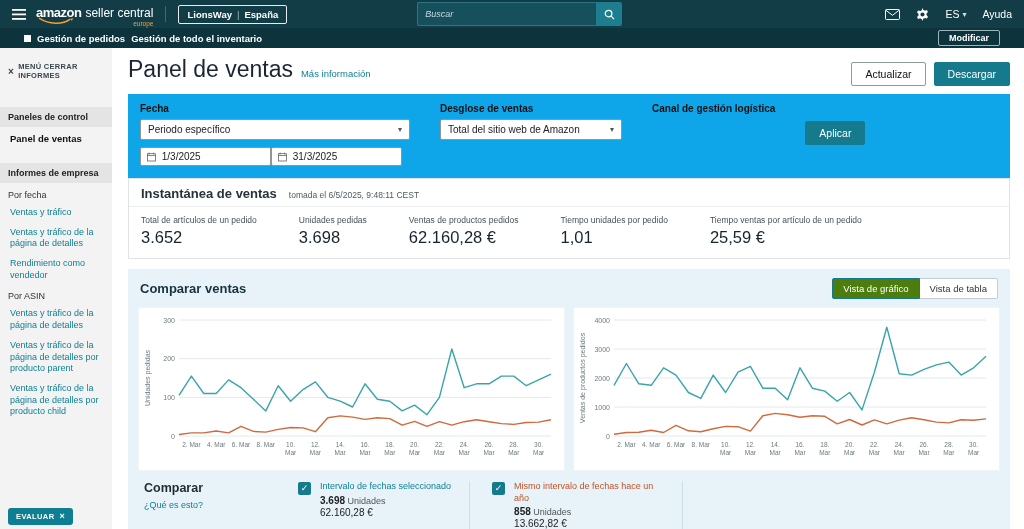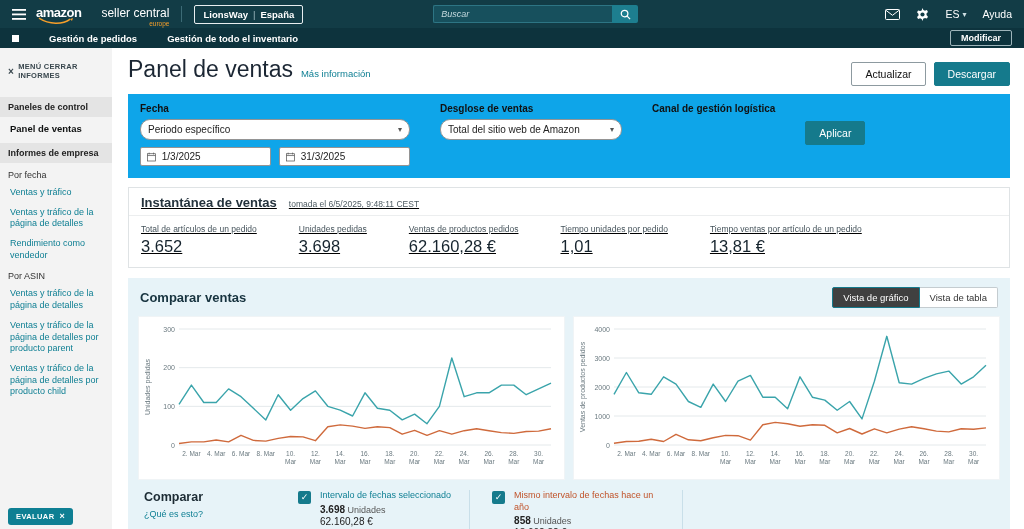--- a/index.html
+++ b/index.html
@@ -3,91 +3,91 @@
 <meta charset="utf-8">
 <style>
   * { box-sizing: border-box; margin: 0; padding: 0; }
   html,body { width:1024px; height:529px; overflow:hidden; }
   body { font-family:"Liberation Sans", sans-serif; background:#fff; position:relative; }
 
   
   .topbar { height:28px; background:#123c46; display:flex; align-items:center; padding:0 12px; color:#fff; }
   .tb-left { display:flex; align-items:center; gap:10px; }
   .hamburger { display:flex; cursor:pointer; }
-  .logo { position:relative; display:flex; align-items:baseline; gap:20px; padding-bottom:4px; cursor:pointer; }
+  .logo { position:relative; display:flex; align-items:baseline; gap:4px; padding-bottom:4px; cursor:pointer; }
   .logo .amzn { font-weight:bold; font-size:13px; letter-spacing:-0.5px; }
   .logo .sc { font-size:12px; }
   .logo .eu { position:absolute; right:0; bottom:-3px; font-size:6.5px; color:#f59e2a; }
   .logo .smile { position:absolute; left:2px; bottom:0px; }
   .tb-divider { width:1px; height:16px; background:#3c6b76; margin:0 2px; }
   .acct-btn { background:transparent; border:1px solid #e8eef0; color:#fff; font-size:9.5px; font-weight:bold; padding:3px 8px; border-radius:2px; font-family:inherit; cursor:pointer; display:flex; gap:5px; align-items:center;}
   .acct-sep { color:#9fb9c0; font-weight:normal; }
-  .search-wrap { display:flex; width:205px; height:18px; margin-left:130px; }
+  .search-wrap { display:flex; width:205px; height:24px; margin-left:130px; }
   .search-input { flex:1; background:#17505d; border:1px solid #2d7584; border-right:none; color:#d6e8ec; font-size:9px; padding:0 7px; font-style:italic; outline:none; border-radius:2px 0 0 2px;}
   .search-input::placeholder { color:#c4d9de; }
   .search-btn { width:26px; background:#1d7e8f; border:none; border-radius:0 2px 2px 0; display:flex; align-items:center; justify-content:center; cursor:pointer; }
   .tb-right { margin-left:auto; display:flex; align-items:center; gap:16px; }
   .tb-icon { display:flex; cursor:pointer; }
   .tb-lang { font-size:10.5px; cursor:pointer; display:flex; gap:3px; align-items:center; }
   .chev { font-size:8px; color:#cfe0e4; }
   .tb-help { font-size:10.5px; cursor:pointer; }
 
   
-  .subnav { height:20px; background:#0d333d; display:flex; align-items:center; padding:0 12px; gap:30px; }
+  .subnav { height:20px; background:#0d333d; display:flex; align-items:center; padding:0 24px; gap:6px; }
   .sq-icon { width:7px; height:7px; background:#fff; display:inline-block; cursor:pointer; }
   .subnav-link { color:#fff; font-size:9.5px; font-weight:bold; cursor:pointer; }
   .modify-btn { margin-left:auto; background:transparent; border:1px solid #9db4ba; color:#fff; font-size:9px; font-weight:bold; padding:2px 10px; border-radius:2px; font-family:inherit; cursor:pointer; }
 
   
   .layout { display:flex; height:481px; }
   .sidebar { width:112px; background:#f3f3f3; flex-shrink:0; }
   .close-menu { padding:14px 8px 12px; font-size:7.5px; font-weight:bold; color:#39474e; letter-spacing:.3px; cursor:pointer; display:flex; gap:4px; align-items:center;}
   .close-menu .x { font-size:10px; line-height:7px; }
-  .sb-section { background:#e4e4e4; padding:5px 8px; font-size:9px; font-weight:bold; color:#222; margin-top:5px; }
+  .sb-section { background:#e4e4e4; padding:5px 8px; font-size:9px; font-weight:bold; color:#222; margin-top:15px; }
   .sb-selected { padding:6px 10px 4px; font-size:9.5px; font-weight:bold; color:#0f1111; }
   .sb-group { padding:7px 8px 2px; font-size:9px; color:#333; }
   .sb-link { padding:5px 8px 3px 10px; font-size:9px; color:#0e7f93; line-height:1.3; cursor:pointer; }
 
   .main { flex:1; padding:8px 14px 0 16px; background:#fff; }
 
   
   .title-row { display:flex; align-items:flex-start; }
   .page-title { font-size:23px; font-weight:400; color:#1b2633; }
   .more-info { font-size:9.5px; color:#0e7f93; margin:12px 0 0 8px; cursor:pointer; }
   .hdr-buttons { margin-left:auto; display:flex; gap:8px; padding-top:6px; }
   .btn-white { background:#fff; border:1px solid #8d9aa0; border-radius:2px; font-size:10.5px; color:#111; padding:5px 13px; font-family:inherit; cursor:pointer;text-align:right; }
   .btn-teal { background:#157a8c; border:1px solid #157a8c; border-radius:2px; font-size:10.5px; color:#fff; padding:5px 13px; font-family:inherit; cursor:pointer; }
 
   
   .filter-panel { margin-top:8px; background:#0ea5e9; padding:9px 12px 12px; display:flex; gap:30px; }
   .f-label { font-size:10px; font-weight:bold; color:#111; margin-bottom:5px; }
-  .select { background:#fff; border:1px solid #949494; border-radius:10px; font-size:10px; color:#222; padding:4px 7px; display:flex; align-items:center; justify-content:space-between; cursor:pointer; }
+  .select { background:#fff; border:1px solid #949494; border-radius:2px; font-size:10px; color:#222; padding:4px 7px; display:flex; align-items:center; justify-content:space-between; cursor:pointer; }
   .select::after { content:"▾"; font-size:8px; color:#555; margin-left:8px; }
   .f-col1 .select { width:270px; }
   .f-col2 .select, .f-col3 .select { width:182px; }
-  .date-row { display:flex; gap:8px; margin-top:7px; }
+  .date-row { display:flex; gap:0; margin-top:7px; }
   .date-input { width:131px; background:#fff; border:1px solid #949494; border-radius:2px; display:flex; align-items:center; padding:3px 6px; gap:6px; }
   .date-input input { border:none; outline:none; font-size:10px; color:#222; width:100%; font-family:inherit; }
   .f-apply { padding-top:18px; }
 
   
-  .snapshot { margin-top:9px; border:1px solid #dfe3e5; background:#fff;text-decoration:underline; }
+  .snapshot { border:1px solid #dfe3e5; background:#fff; }
   .snap-hdr { padding:7px 12px 5px; border-bottom:1px solid #eceeef; display:flex; align-items:baseline; gap:12px; }
   .snap-title { font-size:13px; font-weight:bold; color:#24323c; }
   .snap-taken { font-size:8.5px; color:#4c5a61; }
   .kpis { display:flex; padding:8px 12px 11px; gap:42px; }
   .kpi-label { font-size:8.5px; color:#44525a; margin-bottom:3px; }
   .kpi-value { font-size:16.5px; color:#16242e; }
 
   
   .compare { margin-top:10px; background:#e7f3f8; padding-bottom:8px; }
   .cmp-hdr { display:flex; align-items:center; padding:9px 12px 8px; }
   .cmp-title { font-size:13px; font-weight:bold; color:#17333f; }
   .view-btns { margin-left:auto; display:flex; }
-  .btn-view-active { background:#404040; border:1px solid #157a8c; color:#fff; font-size:9.5px; padding:4px 10px; border-radius:2px 0 0 2px; font-family:inherit; cursor:pointer; }
+  .btn-view-active { background:#4d7c0f; border:1px solid #157a8c; color:#fff; font-size:9.5px; padding:4px 10px; border-radius:2px 0 0 2px; font-family:inherit; cursor:pointer; }
   .btn-view { background:#fff; border:1px solid #c4ccd0; border-left:none; color:#333; font-size:9.5px; padding:4px 10px; border-radius:0 2px 2px 0; font-family:inherit; cursor:pointer; }
   .charts { display:flex; gap:8px; padding:0 10px; }
   .chart-card { background:#fff; flex:1; height:164px; border:1px solid #f0f4f6; padding:2px 0 0 2px; }
 
   
   .legend { display:flex; padding:10px 16px 4px; }
   .legend-left { width:150px; }
   .legend-title { font-size:12.5px; font-weight:bold; color:#1c2b34; }
   .what-link { font-size:9px; color:#0e7f93; margin-top:5px; cursor:pointer; }
   .legend-item { display:flex; gap:9px; padding:0 18px 6px 4px; border-right:1px solid #c9dfe9; margin-right:18px; min-width:165px; }
@@ -259,21 +259,21 @@
             <div class="kpi">
               <div class="kpi-label">Ventas de productos pedidos</div>
               <div class="kpi-value">62.160,28 €</div>
             </div>
             <div class="kpi">
               <div class="kpi-label">Tiempo unidades por pedido</div>
               <div class="kpi-value">1,01</div>
             </div>
             <div class="kpi">
               <div class="kpi-label">Tiempo ventas por artículo de un pedido</div>
-              <div class="kpi-value">13,81 €</div>
+              <div class="kpi-value">25,59 €</div>
             </div>
           </div>
       </section>
 
       <section class="compare">
         <div class="cmp-hdr">
           <span class="cmp-title">Comparar ventas</span>
           <div class="view-btns">
             <button class="btn-view-active">Vista de gráfico</button>
             <button class="btn-view">Vista de tabla</button>

